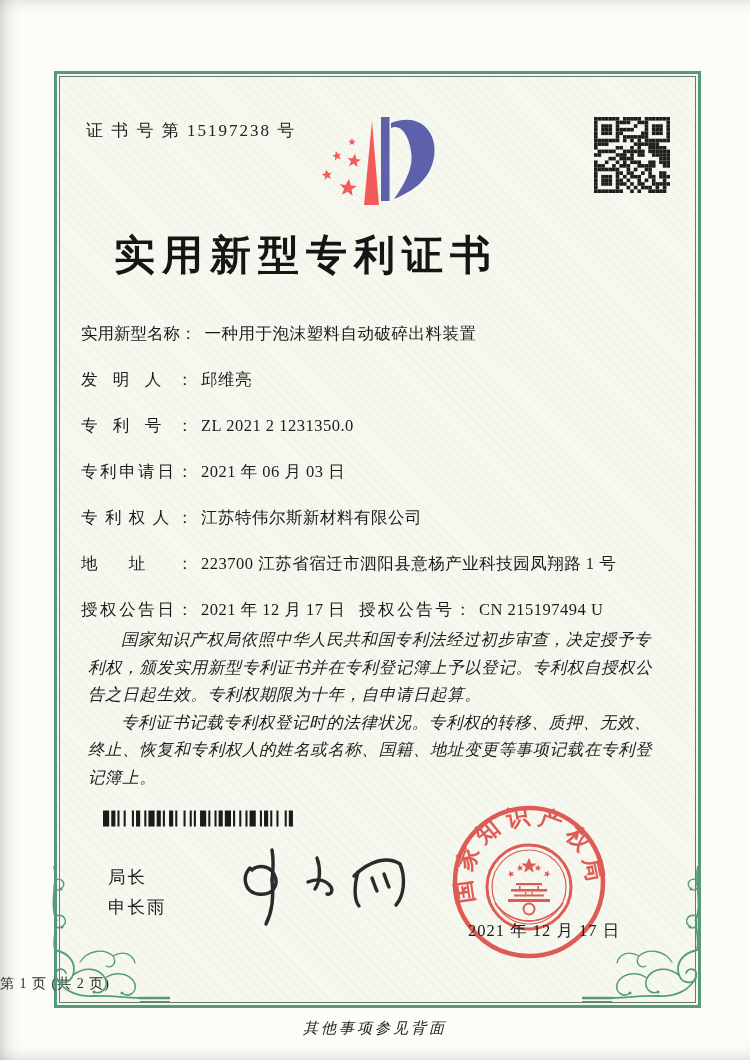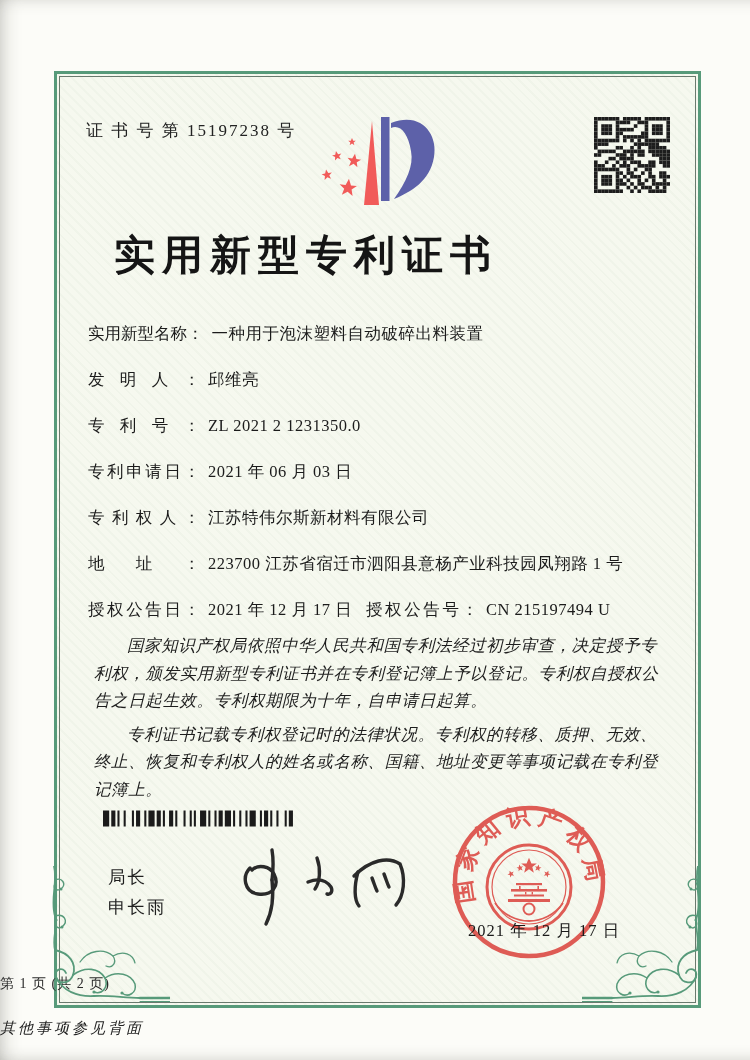--- a/index.html
+++ b/index.html
@@ -10,32 +10,32 @@
   .frame{position:absolute;left:54px;top:71px;width:641px;height:931px;
          border:3px solid var(--frame-green,#579a7a);
          background:
            repeating-linear-gradient(45deg, rgba(130,170,130,.05) 0 2px, rgba(0,0,0,0) 2px 7px),
            linear-gradient(rgba(242,246,233,.6),rgba(242,246,233,.6));}
   .frame-inner{position:absolute;left:2px;top:2px;right:2px;bottom:2px;border:1px solid #6a7a6e;}
   .abs{position:absolute;}
   .cert-no{left:86px;top:119px;font-size:17px;letter-spacing:2px;color:#222;}
   .title{left:0;top:228px;width:612px;text-align:center;font-size:41px;font-weight:700;
          letter-spacing:7px;color:#151515;}
-  .fields{left:88px;top:322px;width:586px;color:#1b1b1b;}
+  .fields{left:81px;top:322px;width:586px;color:#1b1b1b;}
   .frow{display:flex;line-height:24px;margin-bottom:22px;font-size:16.5px;}
   .flabel{flex:0 0 112px;text-align:justify;text-align-last:justify;font-weight:500;white-space:nowrap;}
   .fvalue{padding-left:8px;white-space:nowrap;letter-spacing:.5px;}
   .fpair{display:flex;}
   .fpair.first{width:278px;}
   .paras{left:88px;top:626px;width:580px;font-size:16.5px;line-height:27.5px;color:#1d1d1d;font-style:italic;}
-  .paras p{margin:6px;text-indent:2em;letter-spacing:.6px;font-style:italic;}
+  .paras p{margin:0;text-indent:2em;letter-spacing:.6px;font-style:italic;}
   .director{left:108px;top:862px;font-size:17.5px;color:#1f1f1f;line-height:30px;letter-spacing:2px;}
   .seal-date{left:468px;top:920px;font-size:16.5px;color:#1a1a1a;letter-spacing:1px;z-index:5;}
   .page-no{left:0;top:975px;width:750px;text-align:left;font-size:14px;color:#2a2a2a;letter-spacing:1px;}
-  .back-note{left:0;top:1019px;width:750px;text-align:left;font-size:15px;color:#222;
+  .back-note{left:0;top:1019px;width:750px;text-align:center;font-size:15px;color:#222;
              letter-spacing:3px;font-style:italic;}
   .logo{left:310px;top:111px;z-index:1;}
   .qr{left:594px;top:117px;}
   .barcode{left:103px;top:810px;}
   .signature{left:220px;top:842px;z-index:3;}
   .seal{left:448px;top:801px;z-index:4;opacity:.92;}
   .ornament{z-index:2;color:var(--frame-green,#579a7a);}
   .orn-bl{left:28px;top:866px;}
   .orn-br{left:582px;top:866px;transform:scaleX(-1);}
 </style>

